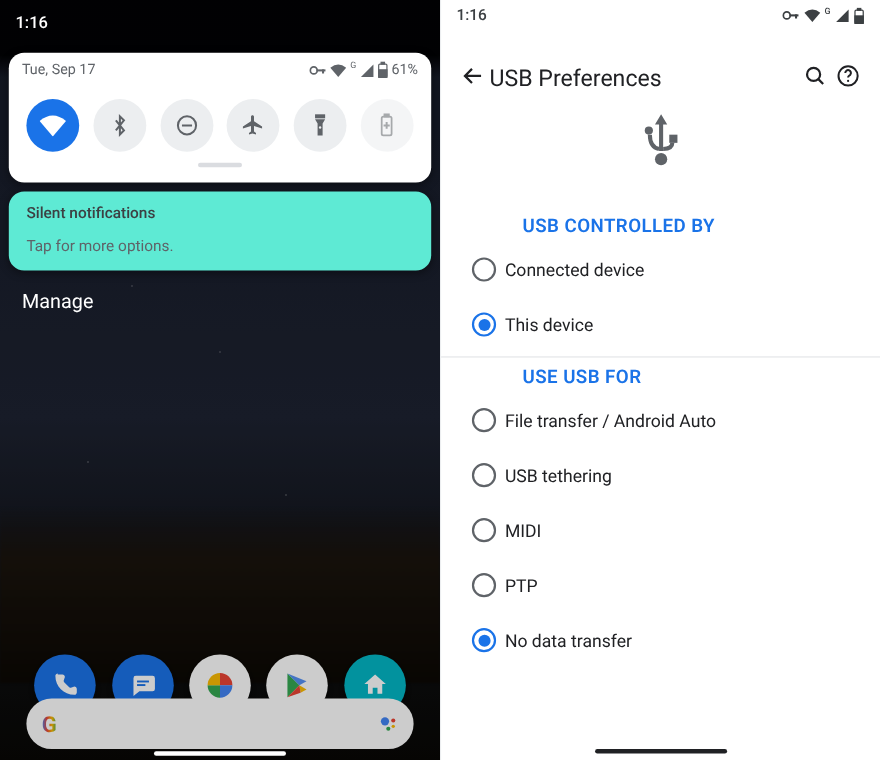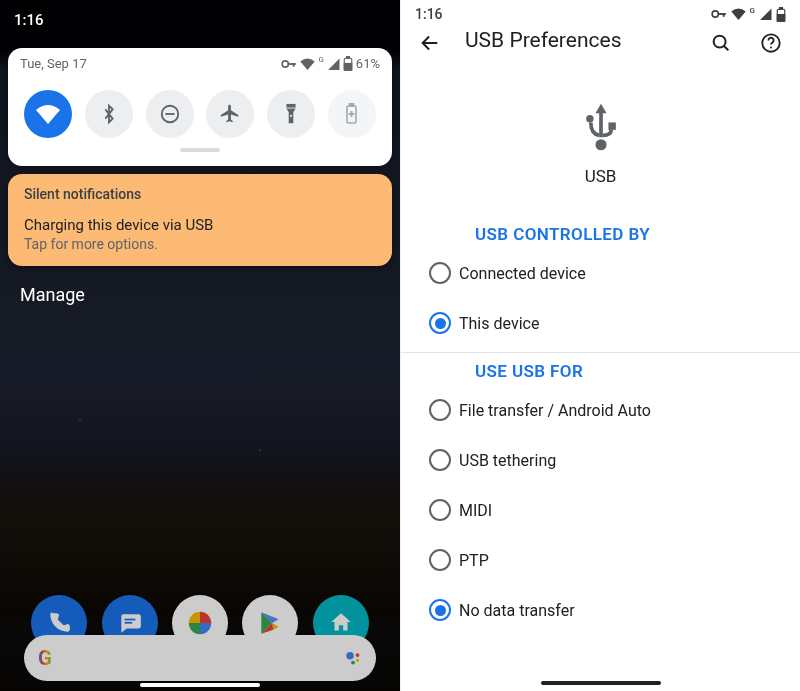--- a/index.html
+++ b/index.html
@@ -71,21 +71,21 @@
     width:48px;height:48px;border-radius:50%;
     background:#eceef0;
     display:flex;align-items:center;justify-content:center;
     color:#5f6368;
   }
   .qs-tile.active { background:#1a73e8; color:#fff;}
   .qs-handle { width:40px;height:4px;border-radius:2px;background:#dadce0;margin:10px auto 0;}
   .notif-card {
     position:relative;
     margin: 0 8px 8px;
-    background:#fdba74;
+    background:#5eead4;
     border-radius: 14px;
     padding: 12px 16px 14px;
     z-index:3;
     box-shadow: 0 2px 8px rgba(0,0,0,.4);
   }
   .notif-label { font-size:14px; color:#3c4043; font-weight:500; margin-bottom:14px;}
   .notif-app-row { display:flex; align-items:center; gap:8px; font-size:13px; color:#5f6368;}
   .notif-app-row .collapse { margin-left:auto; color:#3c4043;}
   .notif-title { font-size:15px; color:#202124; margin-top:10px;}
   .notif-sub { font-size:14px; color:#5f6368; margin-top:2px;}
@@ -121,21 +121,21 @@
     background:#fff;
     position:relative;
     border-left:1px solid #eceef0;
   }
   .status-right{
     height:28px;display:flex;align-items:center;padding:0 14px;
     font-size:14px;color:#3c4043;font-weight:500;
   }
   .status-right .spacer{flex:1;}
   .appbar{
-    display:flex;align-items:flex-start;gap:20px;
+    display:flex;align-items:flex-end;
     height:56px;padding:0 14px;
   }
   .appbar h1{ font-size:21px;font-weight:400;color:#202124;}
   .appbar .grow{flex:1;}
   .ic-btn{width:30px;height:30px;display:flex;align-items:center;justify-content:center;color:#3c4043;}
   .usb-hero{ text-align:center; margin:18px 0 34px;}
   .usb-hero .lbl{ font-size:17px;color:#202124;margin-top:8px;}
   .section-title{ color:#1a73e8;font-size:17px;font-weight:600;letter-spacing:.4px;
     padding: 4px 24px 4px 74px; }
   .radio-row{
@@ -247,21 +247,20 @@
             </svg>
         </span>
       </div>
     </div>
     <div class="qs-handle"></div>
   </div>
 
   <div class="notif-card">
     <div class="notif-label">Silent notifications</div>
     <div>
-      <div class="notif-title">Charging this device via USB</div>
       <div class="notif-sub">Tap for more options.</div>
     </div>
   </div>
 
   <div class="manage-row">
     <span>Manage</span>
   </div>
 
   <div class="dock">
     <div class="app" style="background:#1a73e8">
@@ -381,21 +380,20 @@
     <span class="ic">
       <svg width="40" height="52" viewBox="0 0 40 56" fill="#5f6368">
         <path d="M20 2 L26 12 H22 V38 H18 V12 H14 Z"></path>
         <circle cx="20" cy="46" r="6"></circle>
         <circle cx="8" cy="18" r="4"></circle>
         <rect x="28" y="22" width="8" height="8"></rect>
         <path d="M18 36 Q9 34 9 22" stroke="#5f6368" stroke-width="4" fill="none"></path>
         <path d="M22 36 Q31 36 31 30" stroke="#5f6368" stroke-width="4" fill="none"></path>
       </svg>
     </span>
-    <div class="lbl">USB</div>
   </div>
 
   <div class="section-title">USB CONTROLLED BY</div>
 
   <div class="radio-row">
     <div class="radio"></div>
     <div class="radio-label">Connected device</div>
   </div>
   <div class="radio-row">
     <div class="radio checked"></div>

